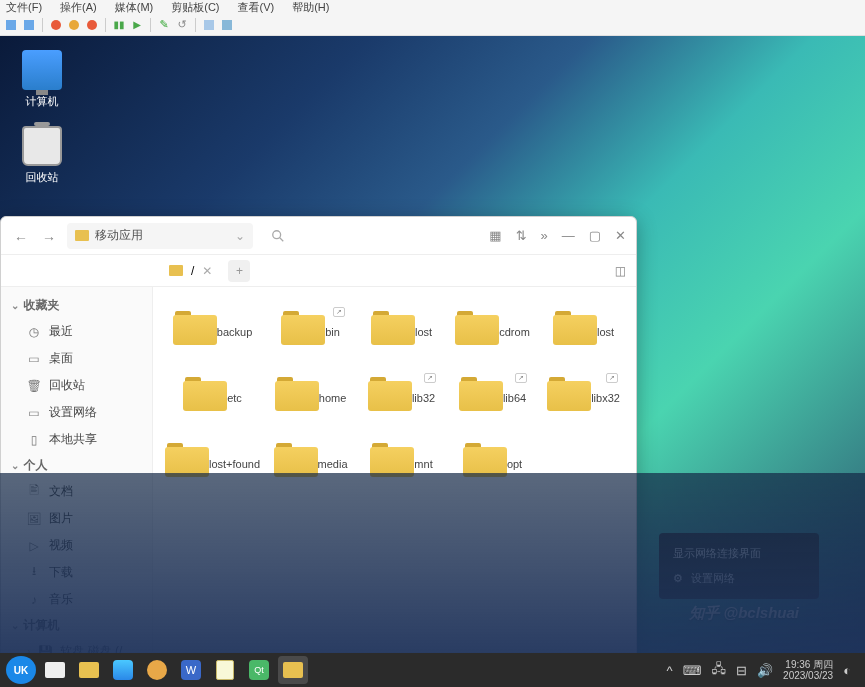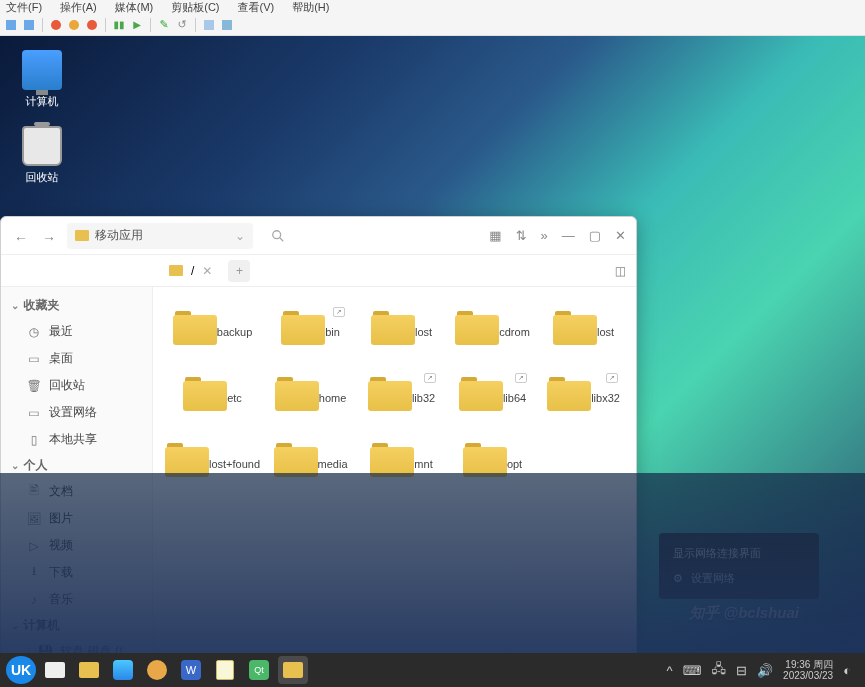--- a/index.html
+++ b/index.html
@@ -307,21 +307,21 @@
         <span>⚙</span>
         <span>设置网络</span>
       </div>
   </div>
 
   <div class="watermark">知乎 @bclshuai</div>
 </div>
 
 <div class="taskbar">
   <div class="task-item" style="background:#1a88e8;border-radius:50%">
-      <span style="color:#fff;font-size:14px;font-weight:bold">UK</span>
+      <span style="color:#fff;font-size:10px;font-weight:bold">UK</span>
     </div>
   <div class="task-item">
       <div style="width:20px;height:16px;background:#eee;border-radius:2px"></div>
     </div>
   <div class="task-item">
       <div style="width:20px;height:16px;background:#e8c050;border-radius:2px"></div>
     </div>
   <div class="task-item">
       <div style="width:20px;height:20px;background:linear-gradient(#4ac8ff,#2a88e8);border-radius:4px"></div>
     </div>

